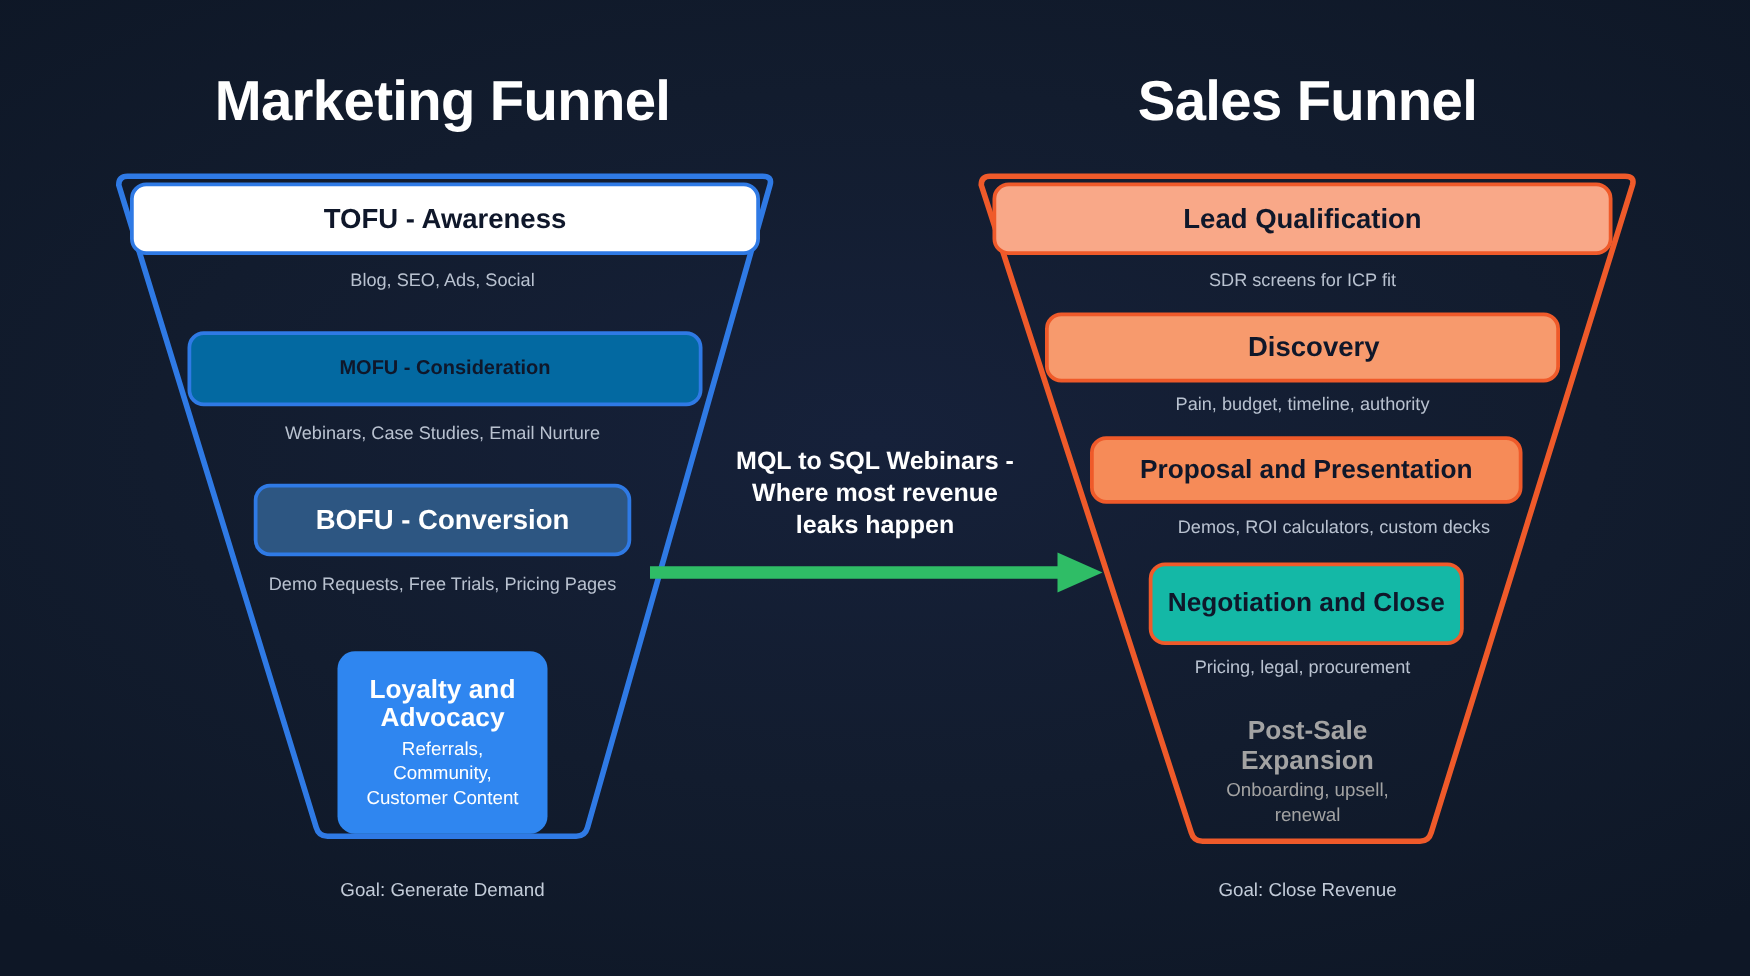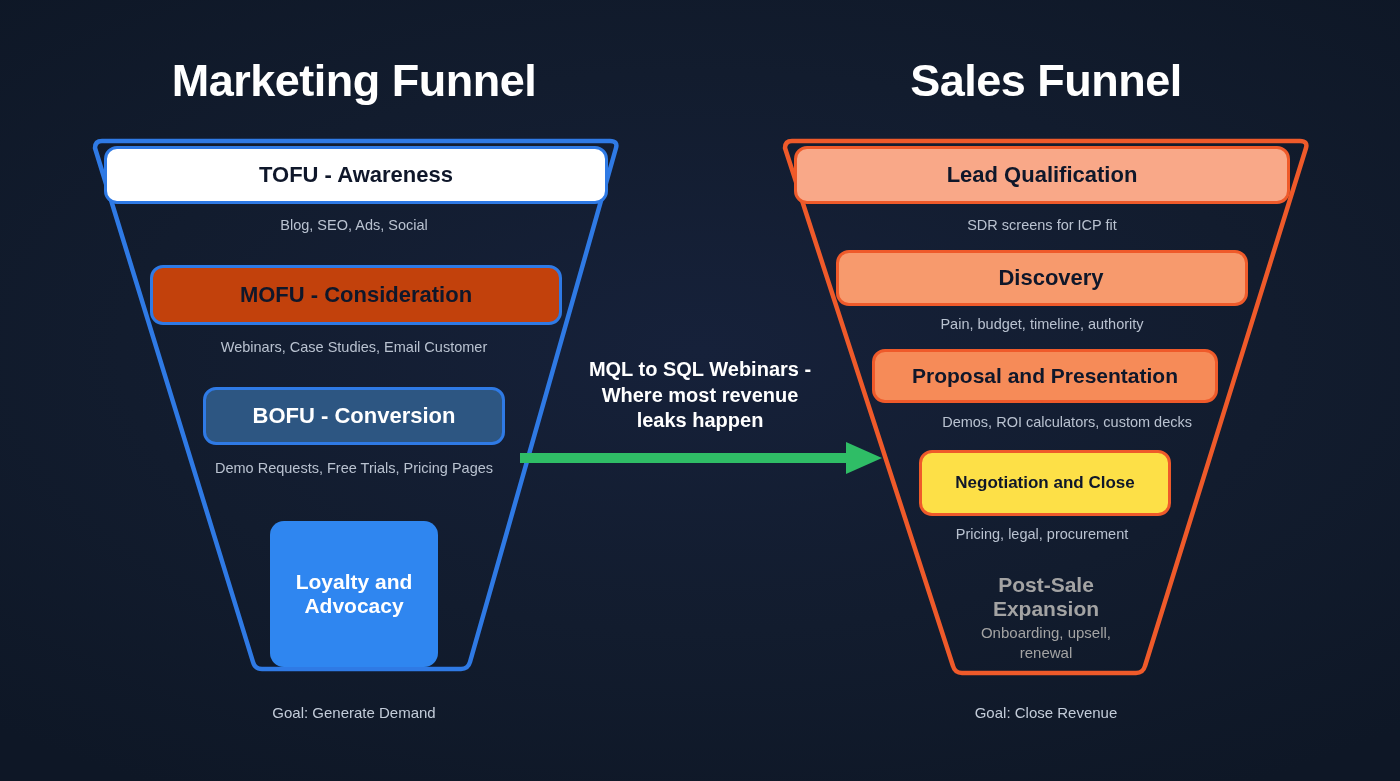--- a/index.html
+++ b/index.html
@@ -135,52 +135,53 @@
              L 962 673
              Q 955 673 953 666
              Z" fill="none" stroke="#ef5a2a" stroke-width="4.5" stroke-linejoin="round"></path>
   </svg>
 
   <div class="stage-box" id="m-box-0" style="left:104px; top:146px; width:504px; height:58px; background:#ffffff; border:3px solid #2f7ae5; color:#0f172a; font-size:22px;">
     <span>TOFU - Awareness</span>
   </div>
   <div class="stage-caption" style="left:174px; top:216px; width:360px;">Blog, SEO, Ads, Social</div>
 
-  <div class="stage-box" id="m-box-1" style="left:150px; top:265px; width:412px; height:60px; background:#c2410c; border:3px solid #2f7ae5; color:#0f172a; font-size:22px;">
+  <div class="stage-box" id="m-box-1" style="left:150px; top:265px; width:412px; height:60px; background:#0369a1; border:3px solid #2f7ae5; color:#0f172a; font-size:16px;">
     <span>MOFU - Consideration</span>
   </div>
-  <div class="stage-caption" style="left:174px; top:338px; width:360px;">Webinars, Case Studies, Email Customer</div>
+  <div class="stage-caption" style="left:174px; top:338px; width:360px;">Webinars, Case Studies, Email Nurture</div>
 
   <div class="stage-box" id="m-box-2" style="left:203px; top:387px; width:302px; height:58px; background:#2d5682; border:3px solid #2f7ae5; color:#ffffff; font-size:22px;">
     <span>BOFU - Conversion</span>
   </div>
   <div class="stage-caption" style="left:204px; top:459px; width:300px;">Demo Requests, Free Trials, Pricing Pages</div>
 
   <div class="stage-box" id="m-box-3" style="left:270px; top:521px; width:168px; height:146px; background:#2f86f0; border:none; color:#ffffff; font-size:21px; flex-direction:column; border-radius:14px;">
     <span>Loyalty and Advocacy</span>
+    <span class="inner-caption">Referrals, Community, Customer Content</span>
   </div>
 
   <div class="goal-label" style="left:204px; top:704px; width:300px;">Goal: Generate Demand</div>
 
   <div class="stage-box" id="s-box-0" style="left:794px; top:146px; width:496px; height:58px; background:#f9a888; border:3px solid #ef5a2a; color:#0f172a; font-size:22px;">
     <span>Lead Qualification</span>
   </div>
   <div class="stage-caption" style="left:892px; top:216px; width:300px;">SDR screens for ICP fit</div>
 
   <div class="stage-box" id="s-box-1" style="left:836px; top:250px; width:412px; height:56px; background:#f79a6d; border:3px solid #ef5a2a; color:#0f172a; font-size:22px;padding-left:28px;">
     <span>Discovery</span>
   </div>
   <div class="stage-caption" style="left:892px; top:315px; width:300px;">Pain, budget, timeline, authority</div>
 
   <div class="stage-box" id="s-box-2" style="left:872px; top:349px; width:346px; height:54px; background:#f68b58; border:3px solid #ef5a2a; color:#0f172a; font-size:21px;">
     <span>Proposal and Presentation</span>
   </div>
   <div class="stage-caption" style="left:892px; top:413px; width:300px;text-align:right;">Demos, ROI calculators, custom decks</div>
 
-  <div class="stage-box" id="s-box-3" style="left:919px; top:450px; width:252px; height:66px; background:#fde047; border:3px solid #ef5a2a; color:#0f172a; font-size:17px;">
+  <div class="stage-box" id="s-box-3" style="left:919px; top:450px; width:252px; height:66px; background:#14b8a6; border:3px solid #ef5a2a; color:#0f172a; font-size:21px;">
     <span>Negotiation and Close</span>
   </div>
   <div class="stage-caption" style="left:892px; top:525px; width:300px;">Pricing, legal, procurement</div>
 
   <div class="stage-box" id="s-box-4" style="left:952px; top:565px; width:188px; height:105px; background:transparent; border:none; color:#a3a3a3; font-size:21px; flex-direction:column;">
     <span>Post-Sale Expansion</span>
     <span class="inner-caption">Onboarding, upsell, renewal</span>
   </div>
 
   <div class="goal-label" style="left:896px; top:704px; width:300px;">Goal: Close Revenue</div>

